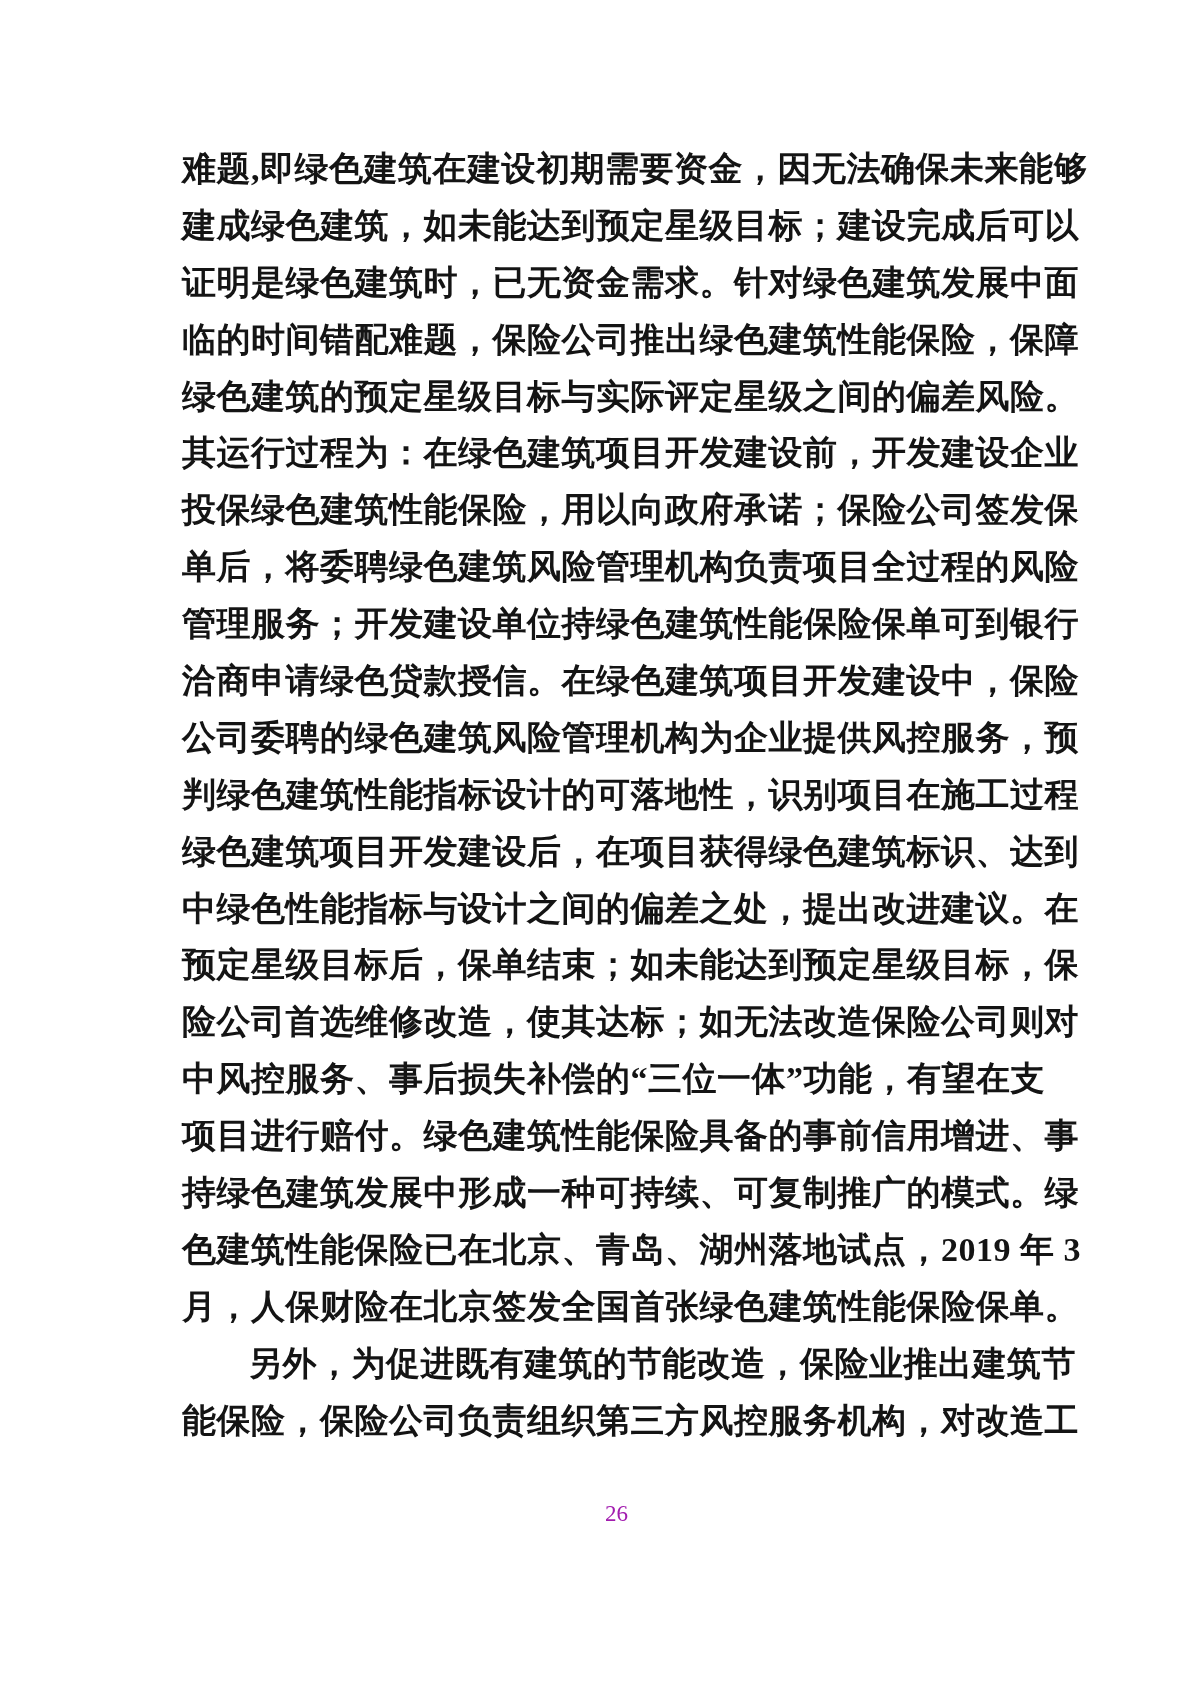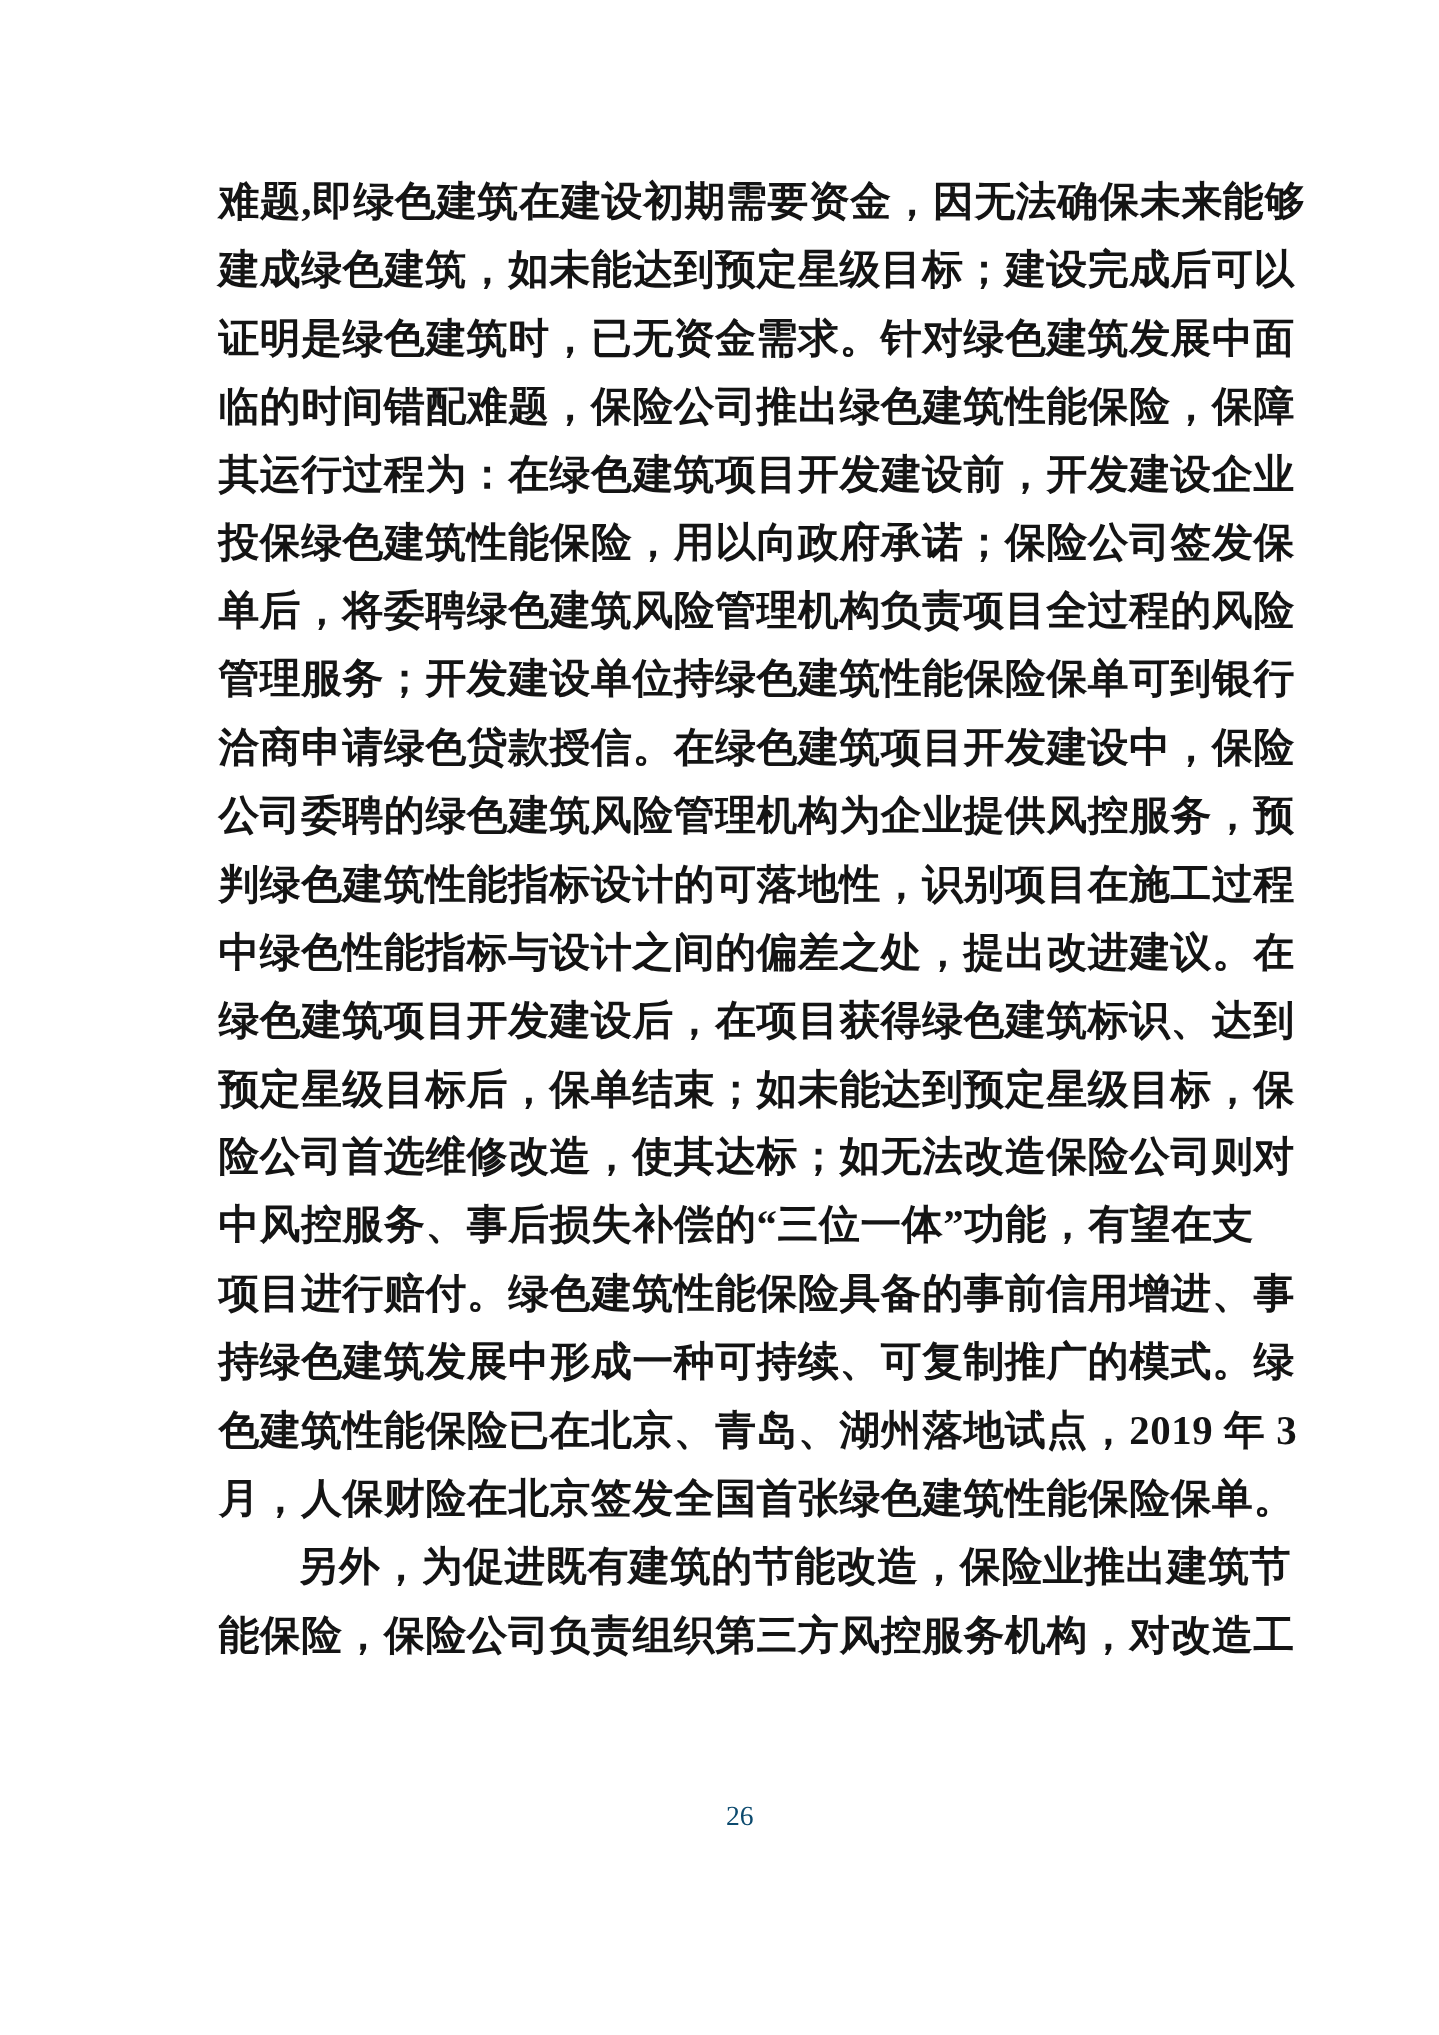--- a/index.html
+++ b/index.html
@@ -41,43 +41,44 @@
     padding-left: 66px;
   }
   .page-number {
     position: absolute;
     left: 182px;
     width: 833px;
     top: 1498px;
     text-align: center;
     font-size: 23px;
     line-height: 32px;
-    color: #0c4a6e;
+    color: #a21caf;
     padding-left: 36px;
     box-sizing: border-box;
   }
 </style>
 </head>
 <body>
 
 <div class="page">
   <div class="text-block" id="body-text">
       <div class="line">难题,即绿色建筑在建设初期需要资金，因无法确保未来能够</div>
       <div class="line">建成绿色建筑，如未能达到预定星级目标；建设完成后可以</div>
       <div class="line">证明是绿色建筑时，已无资金需求。针对绿色建筑发展中面</div>
       <div class="line">临的时间错配难题，保险公司推出绿色建筑性能保险，保障</div>
+      <div class="line">绿色建筑的预定星级目标与实际评定星级之间的偏差风险。</div>
       <div class="line">其运行过程为：在绿色建筑项目开发建设前，开发建设企业</div>
       <div class="line">投保绿色建筑性能保险，用以向政府承诺；保险公司签发保</div>
       <div class="line">单后，将委聘绿色建筑风险管理机构负责项目全过程的风险</div>
       <div class="line">管理服务；开发建设单位持绿色建筑性能保险保单可到银行</div>
       <div class="line">洽商申请绿色贷款授信。在绿色建筑项目开发建设中，保险</div>
       <div class="line">公司委聘的绿色建筑风险管理机构为企业提供风控服务，预</div>
       <div class="line">判绿色建筑性能指标设计的可落地性，识别项目在施工过程</div>
+      <div class="line">绿色建筑项目开发建设后，在项目获得绿色建筑标识、达到</div>
       <div class="line">中绿色性能指标与设计之间的偏差之处，提出改进建议。在</div>
-      <div class="line">绿色建筑项目开发建设后，在项目获得绿色建筑标识、达到</div>
       <div class="line">预定星级目标后，保单结束；如未能达到预定星级目标，保</div>
       <div class="line">险公司首选维修改造，使其达标；如无法改造保险公司则对</div>
       <div class="line">中风控服务、事后损失补偿的“三位一体”功能，有望在支</div>
       <div class="line">项目进行赔付。绿色建筑性能保险具备的事前信用增进、事</div>
       <div class="line">持绿色建筑发展中形成一种可持续、可复制推广的模式。绿</div>
       <div class="line">色建筑性能保险已在北京、青岛、湖州落地试点，2019 年 3</div>
       <div class="line">月，人保财险在北京签发全国首张绿色建筑性能保险保单。</div>
       <div class="line indent">另外，为促进既有建筑的节能改造，保险业推出建筑节</div>
       <div class="line">能保险，保险公司负责组织第三方风控服务机构，对改造工</div>
     </div>

